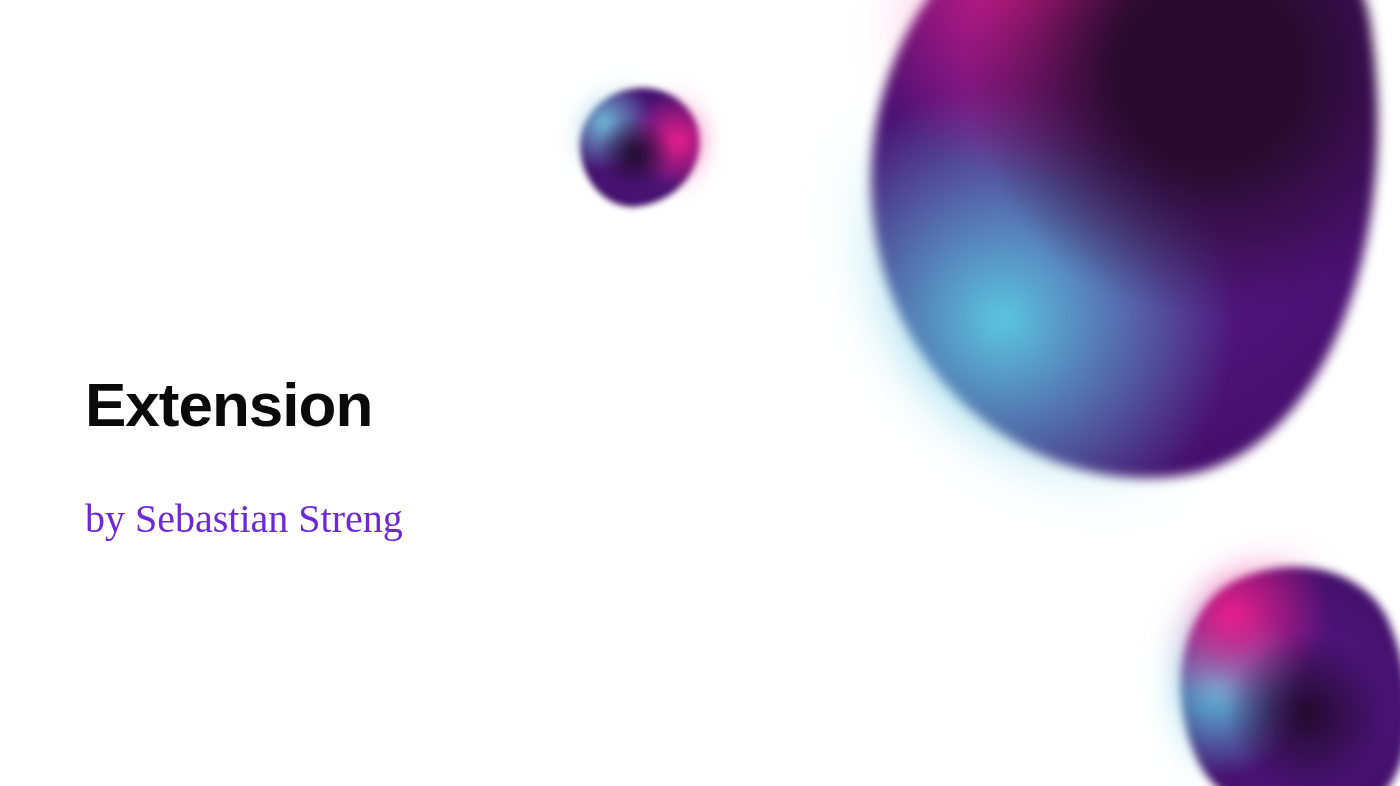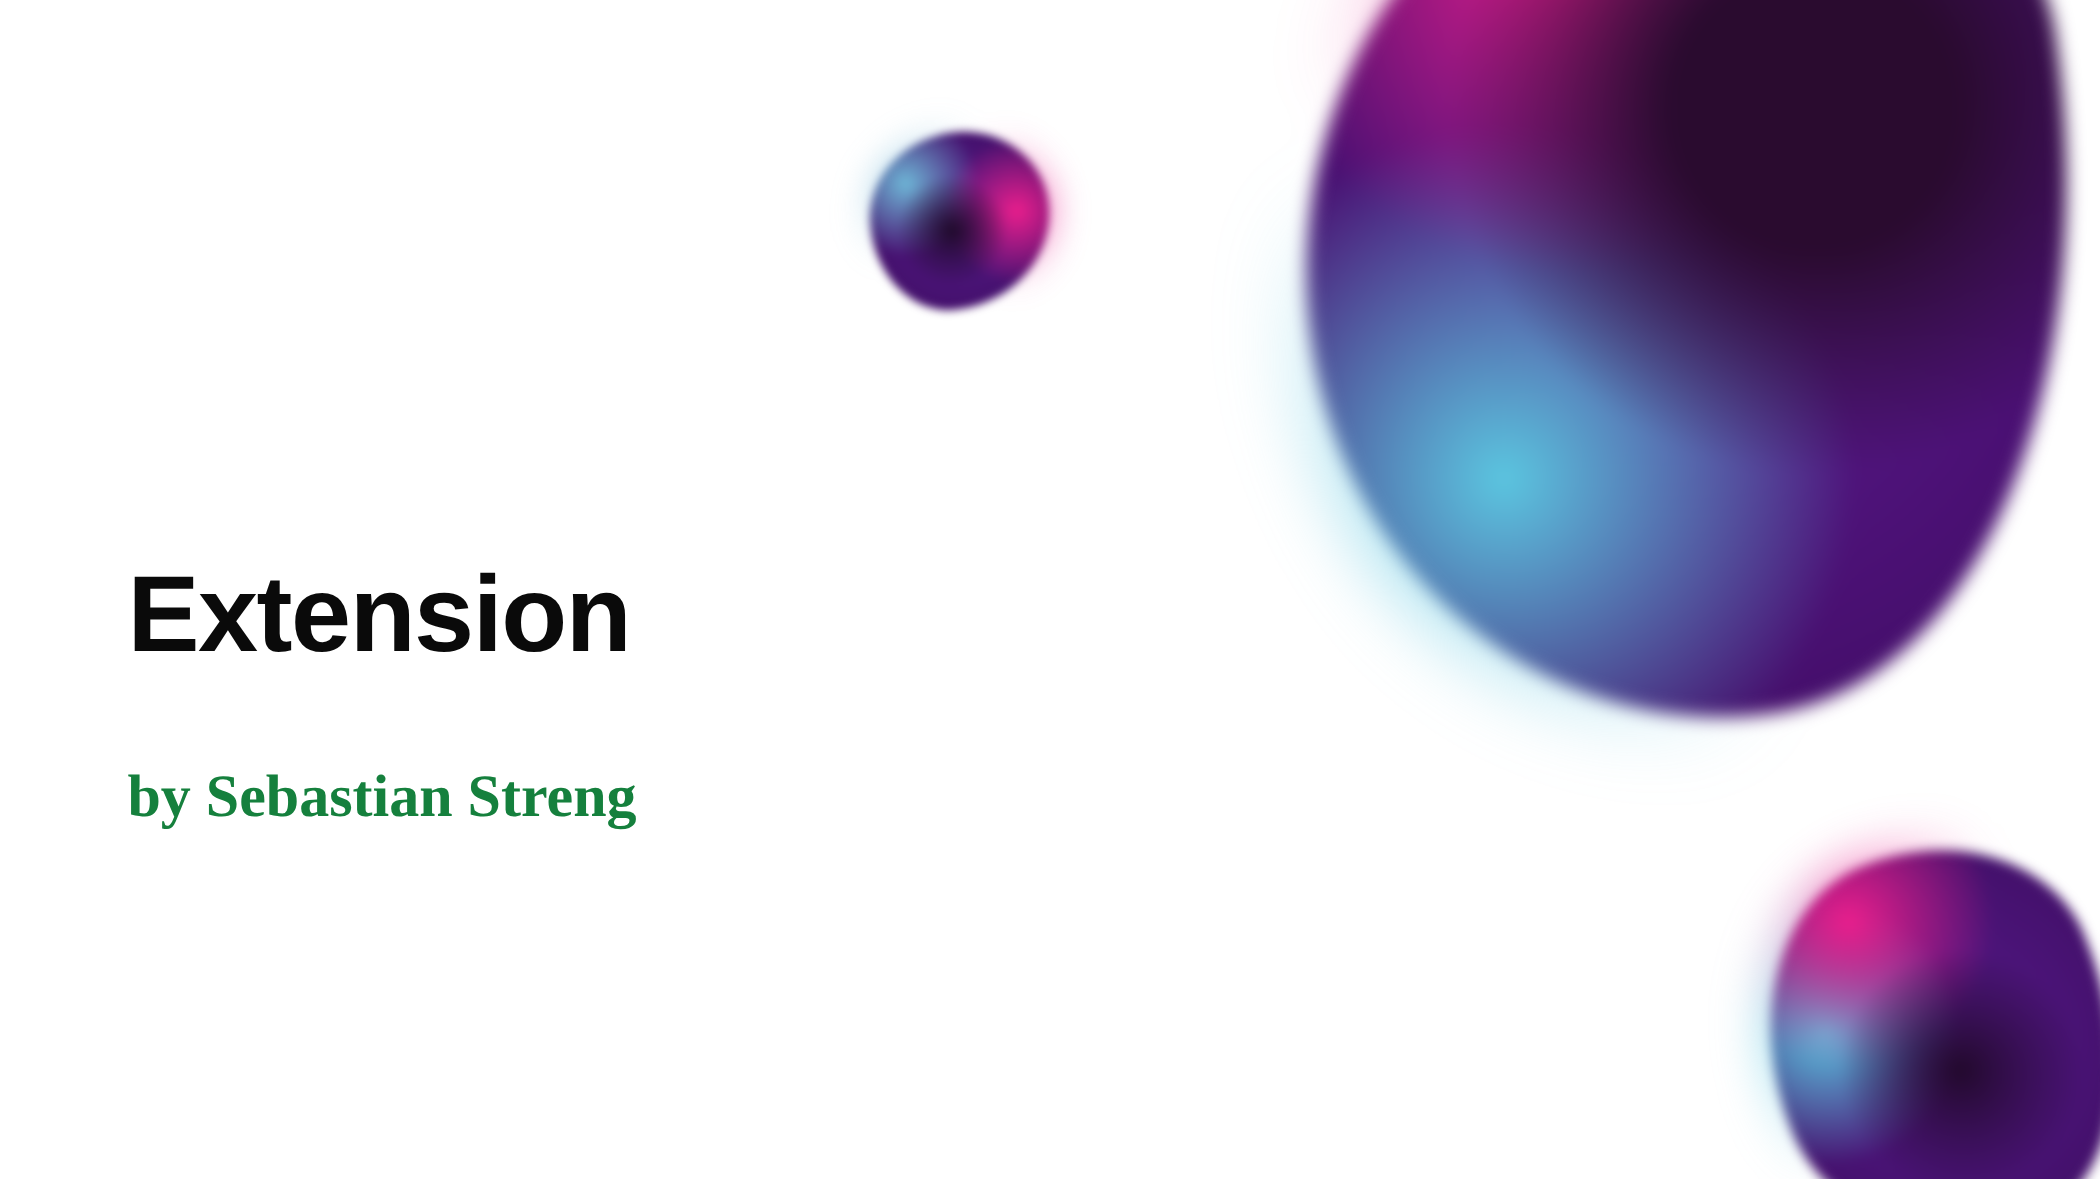--- a/index.html
+++ b/index.html
@@ -10,32 +10,32 @@
     font-family: -apple-system, BlinkMacSystemFont, "Segoe UI", Helvetica, Arial, sans-serif;
   }
 
   .text-block {
     position: absolute;
     left: 85px;
     top: 370px;
     z-index: 10;
   }
   .title {
-    font-size: 72px;
+    font-size: 62px;
     font-weight: 700;
     line-height: 1.12;
     color: #0a0a0a;
     letter-spacing: -1px;
     margin-bottom: 56px;
   }
   .author {
     font-family: Georgia, "Times New Roman", serif;
     font-size: 40px;
-    font-weight: 700;
-    color: #15803d;
+    font-weight: 400;
+    color: #6d28d9;
   }
 
   
   .blob-large {
     position: absolute;
     top: -180px;
     right: -40px;
     width: 640px;
     height: 720px;
     z-index: 1;

